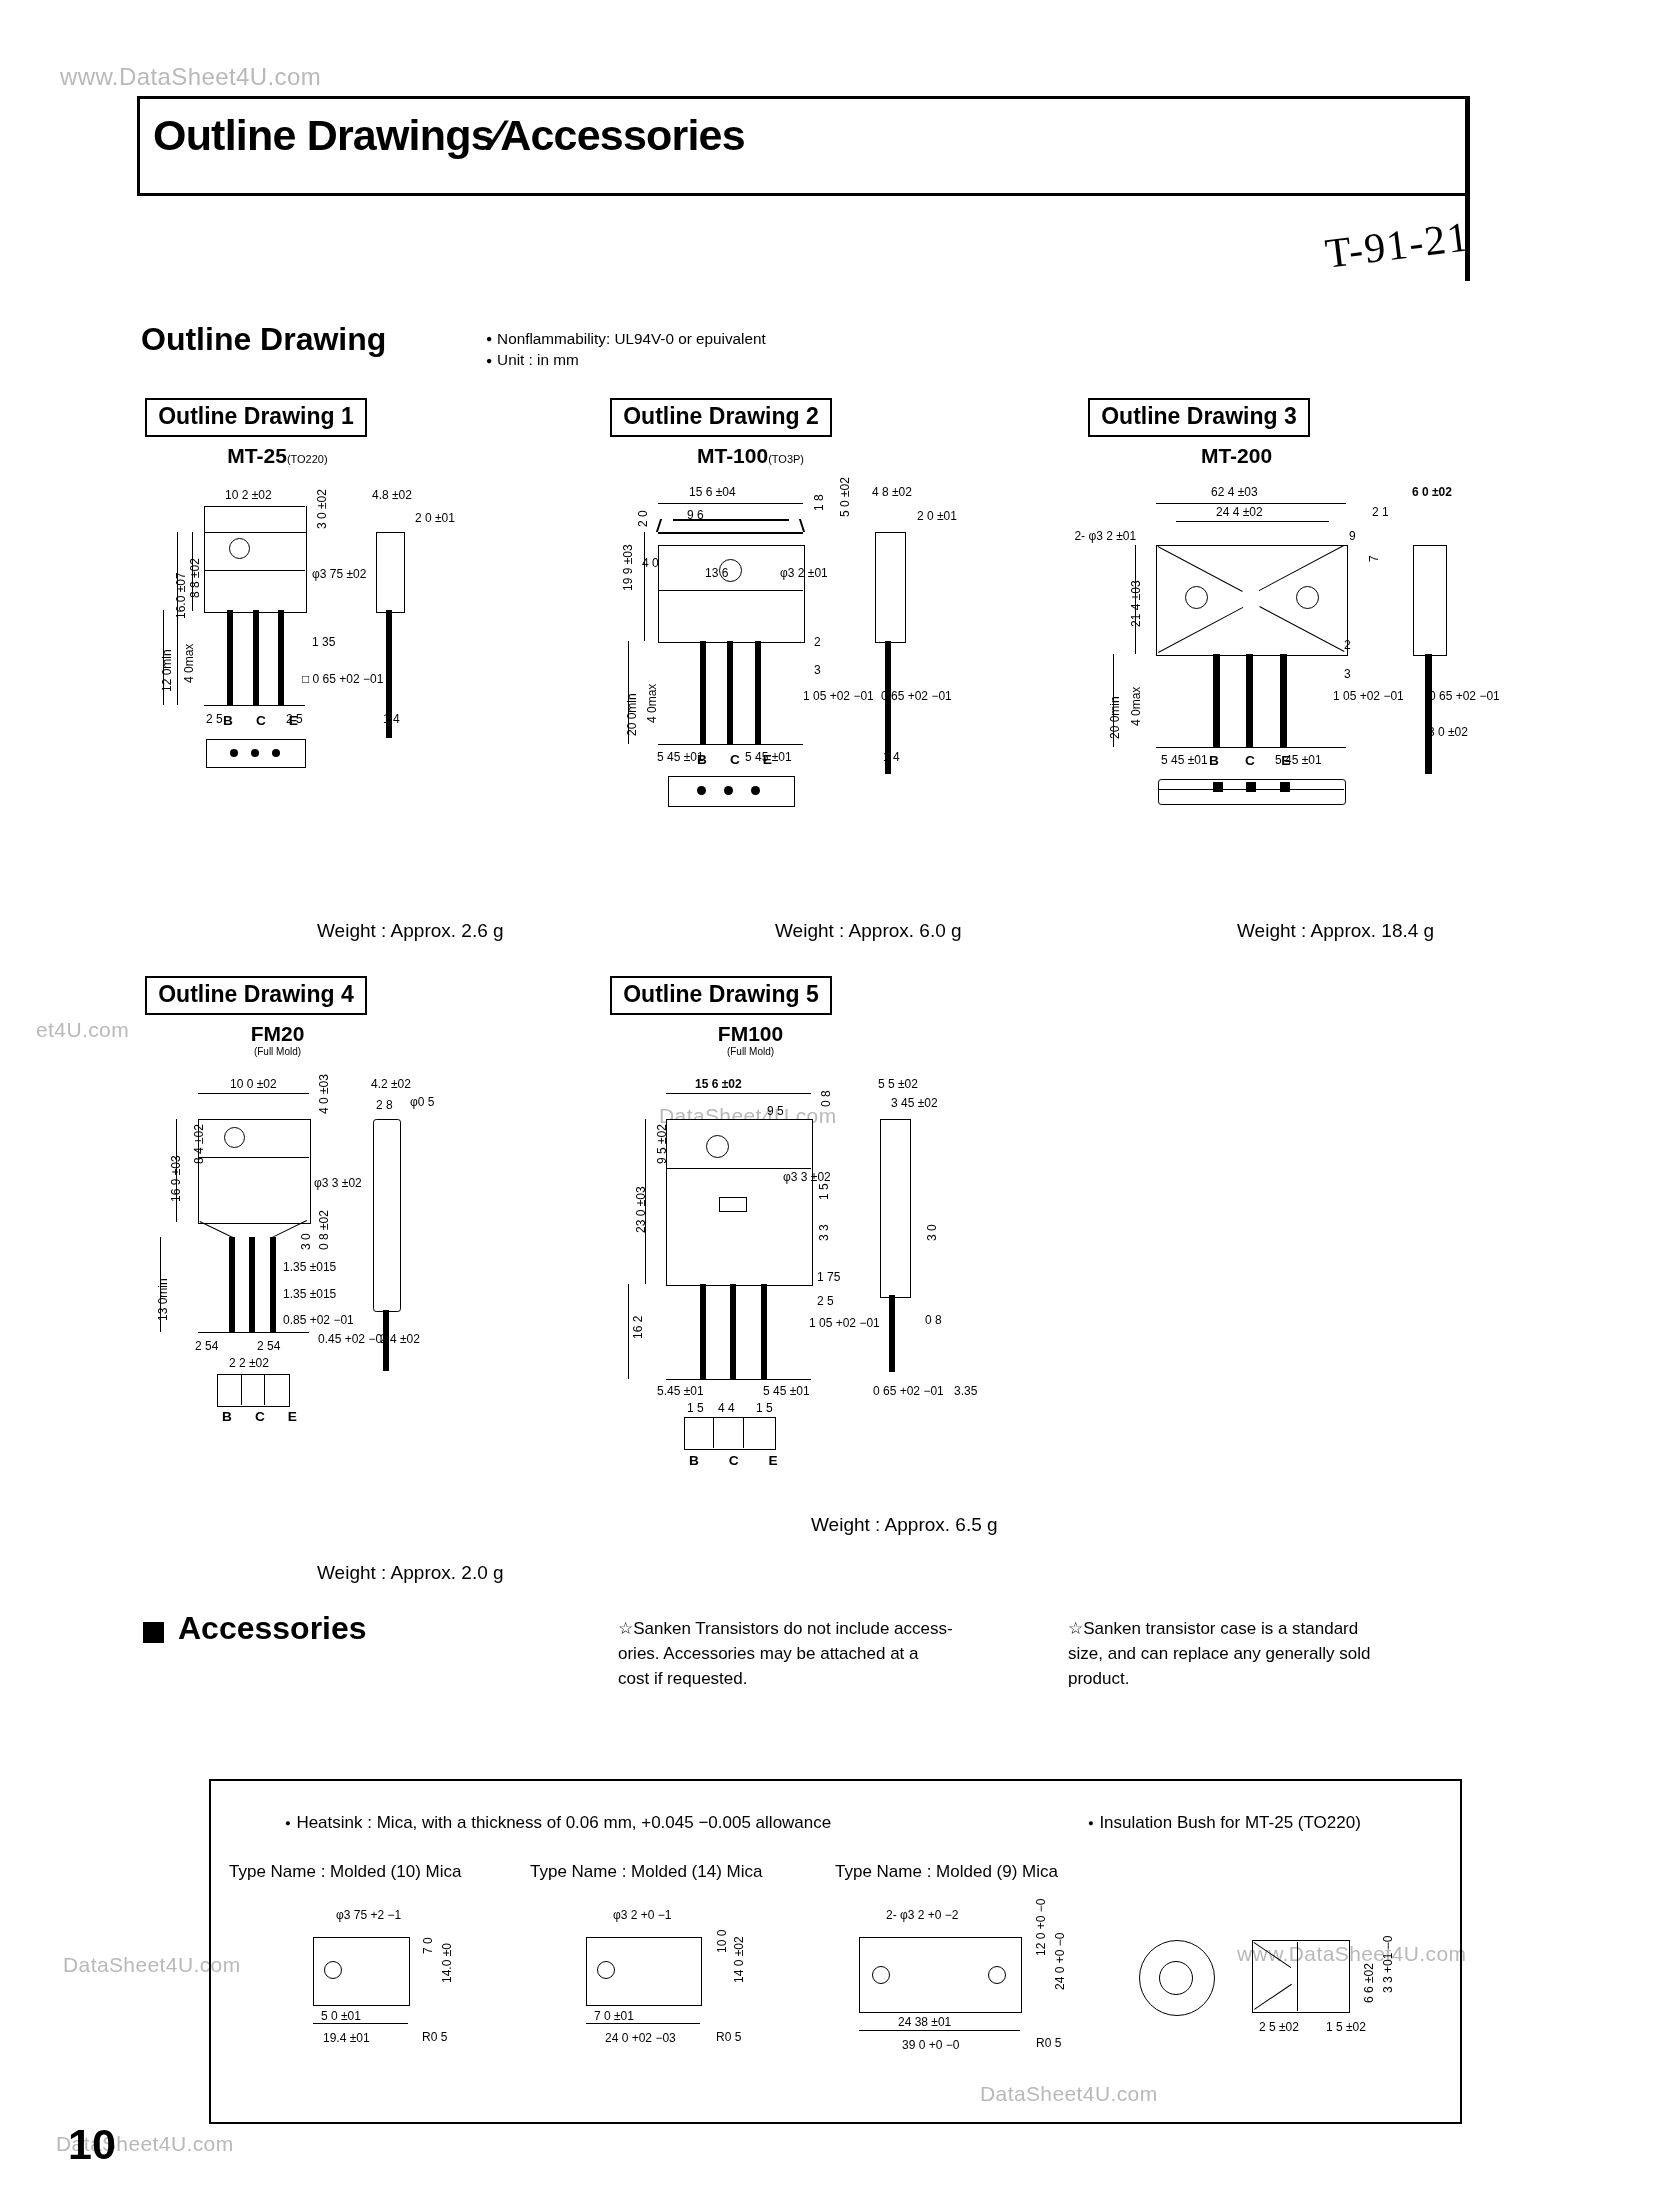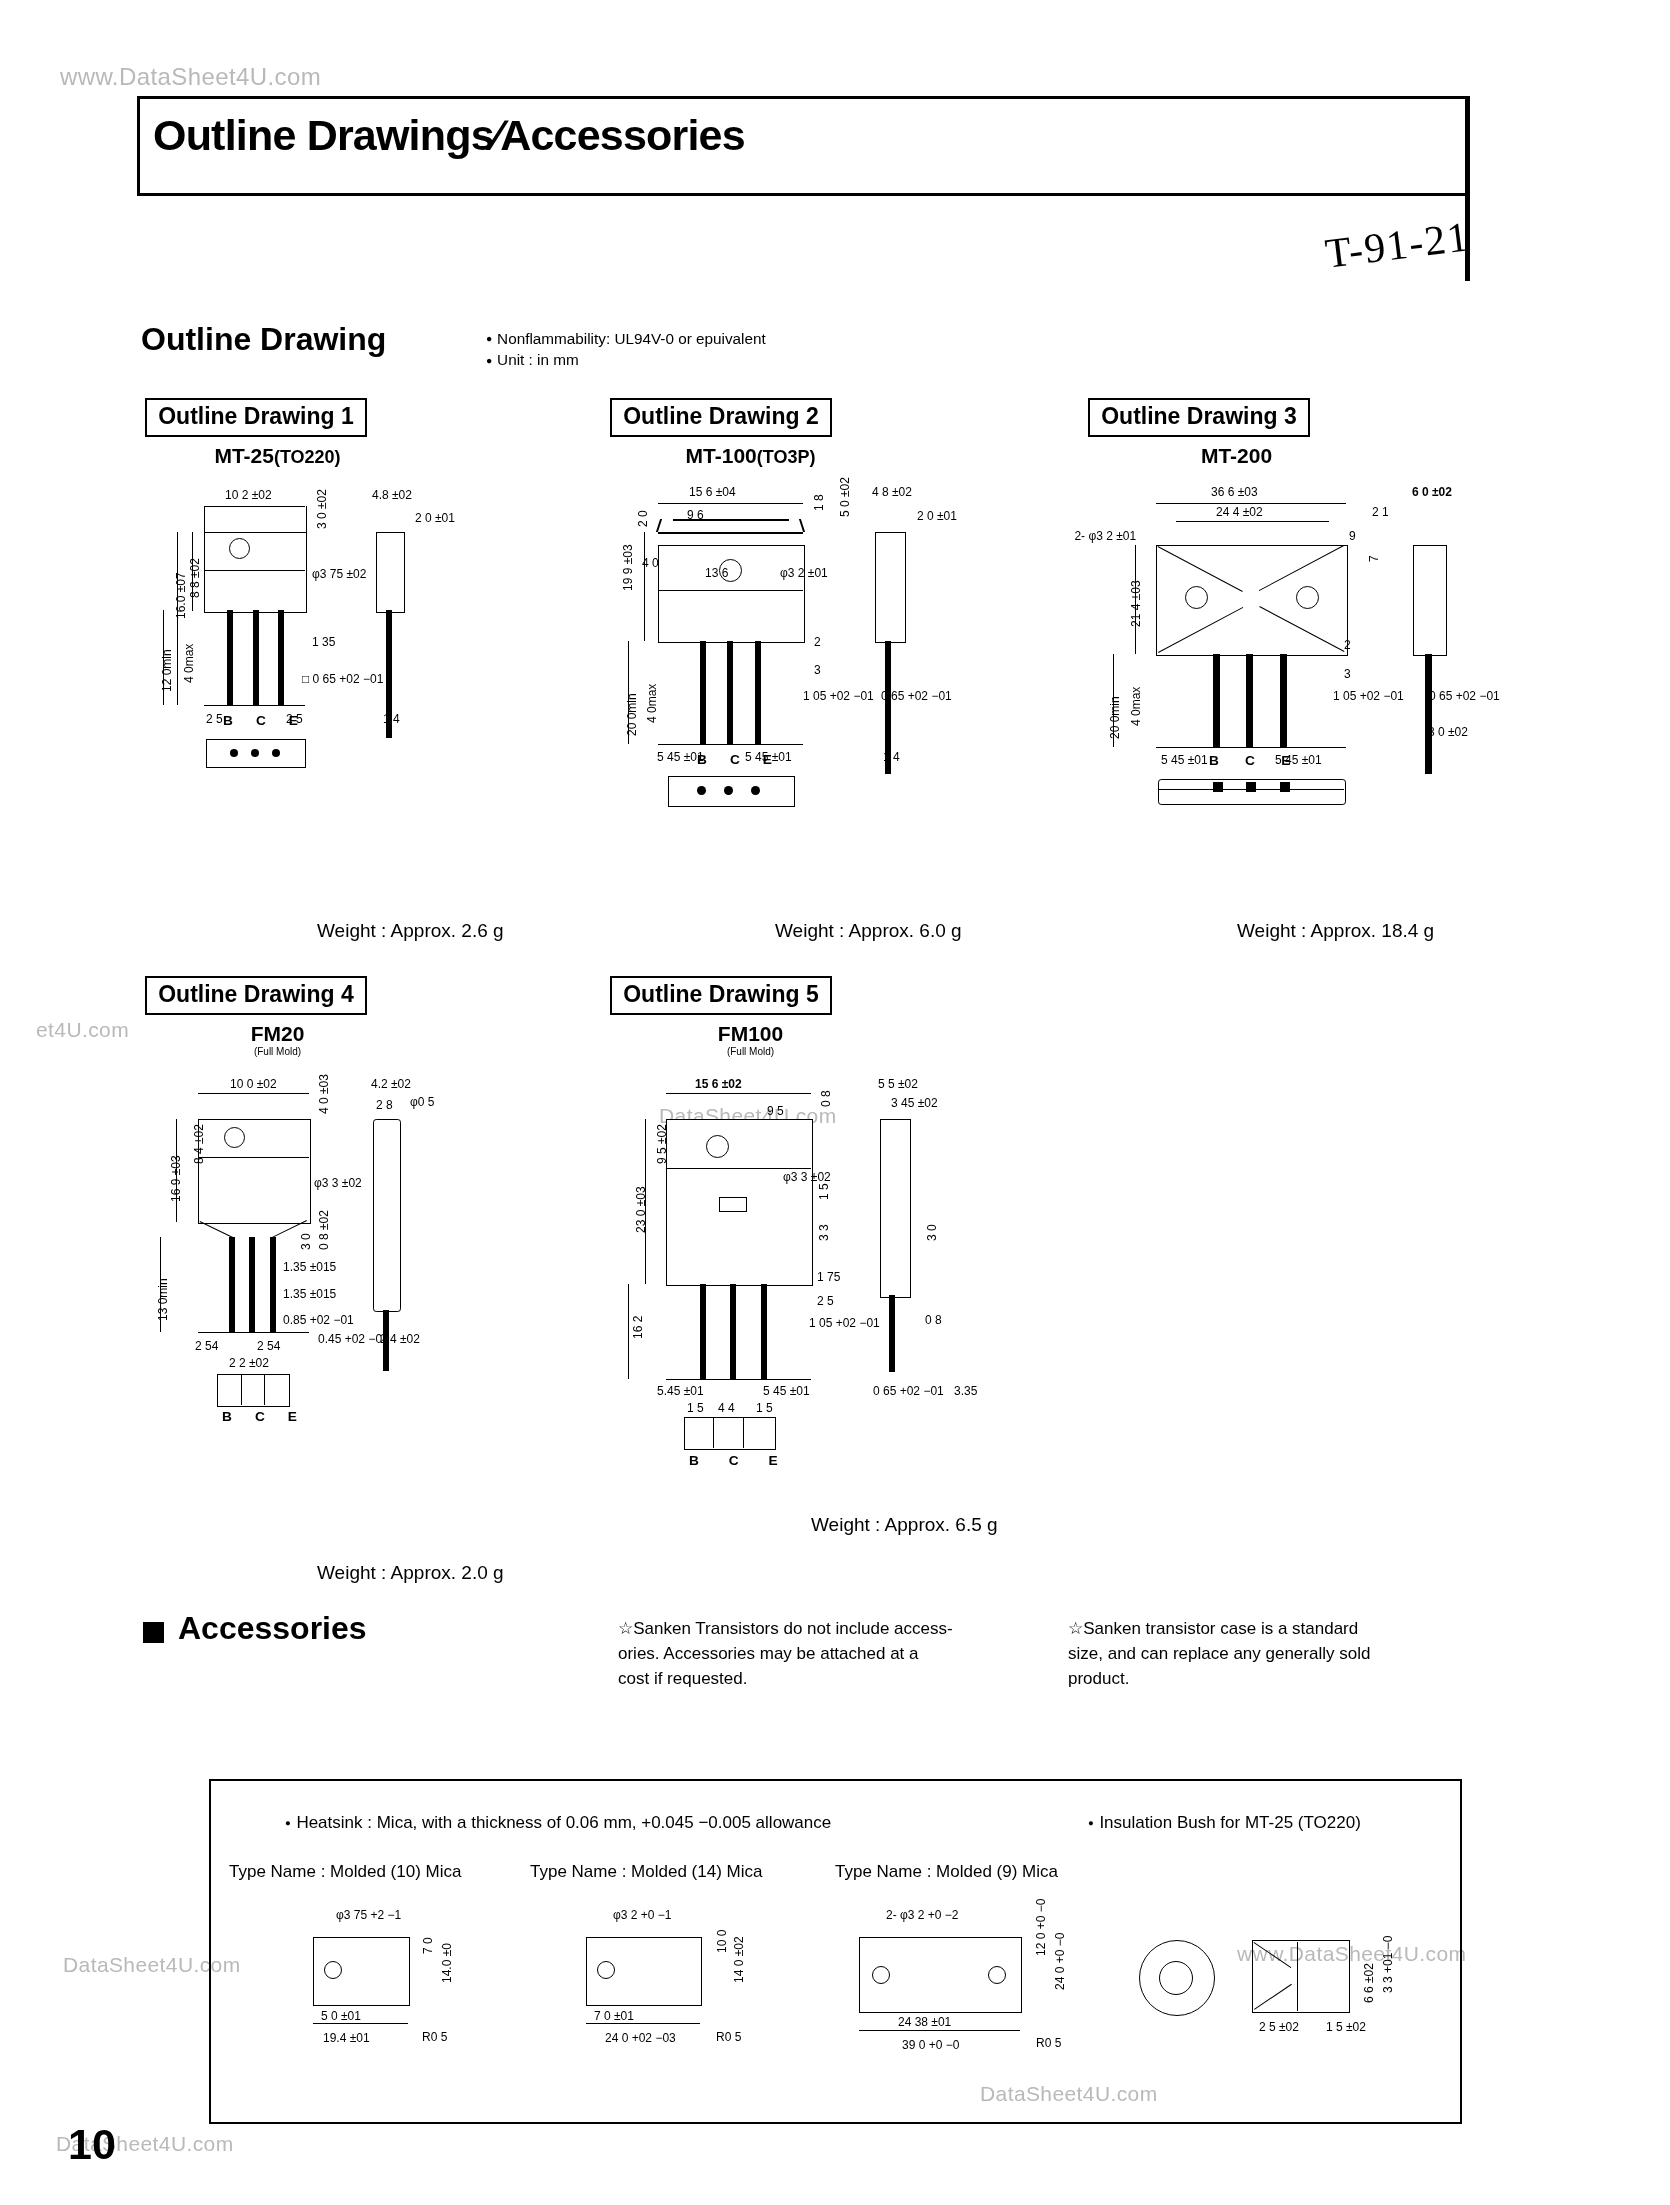--- a/index.html
+++ b/index.html
@@ -35,21 +35,21 @@
   .bullet-list{position:absolute;font-size:15.3px;line-height:21px;}
   .bullet-list div:before{content:"\25CF";font-size:10.4px;margin-right:4.8px;vertical-align:1.6px;}
 
   
   .panel{position:absolute;}
   .panel-title{
     border:2.4px solid #000;display:inline-block;padding:3.2px 11.2px 4.8px 11.2px;
     font-size:23px;font-weight:bold;background:#fff;
   }
   .panel-sub{font-size:21px;font-weight:bold;text-align:center;margin-top:7.2px;}
-  .panel-sub small{font-size:18px;font-weight:bold;}
+  .panel-sub small{font-size:11px;font-weight:normal;}
   .panel-sub .fm-note{display:block;font-size:10px;font-weight:normal;}
   .weight{font-size:19px;}
 
   
   .dz{position:absolute;}             
   .ln{position:absolute;background:#000;}
   .hl{height:0.8px;}
   .vl{width:0.8px;}
   .lbl{position:absolute;font-size:12px;white-space:nowrap;}
   .lbl.v{transform-origin:0 0;transform:rotate(-90deg);}
@@ -228,21 +228,21 @@
     <div class="pin" style="left:145px;top:300px;width:9.6px;height:9.6px;"></div>
     <div class="pin" style="left:178px;top:300px;width:9.6px;height:9.6px;"></div>
     <div class="pin" style="left:212px;top:300px;width:9.6px;height:9.6px;"></div>
     <div class="body-shape" style="left:345px;top:63px;width:32px;height:109px;"></div>
     <div class="pin" style="left:357px;top:172px;width:7.2px;height:120px;"></div>
     <div class="ln hl" style="left:88px;top:21px;width:190px;"></div>
     <div class="ln hl" style="left:108px;top:39px;width:153px;"></div>
     <div class="ln vl" style="left:67px;top:63px;height:109px;"></div>
     <div class="ln vl" style="left:45px;top:172px;height:93px;"></div>
     <div class="ln hl" style="left:88px;top:265px;width:190px;"></div>
-    <div class="lbl" style="left:143px;top:3.2px;">36 6 ±03</div>
+    <div class="lbl" style="left:143px;top:3.2px;">62 4 ±03</div>
     <div class="lbl" style="left:344px;top:3.2px;font-weight:bold;">6 0 ±02</div>
     <div class="lbl" style="left:148px;top:22.5px;">24 4 ±02</div>
     <div class="lbl" style="left:304px;top:22.5px;">2 1</div>
     <div class="lbl" style="left:6.4px;top:47px;">2- φ3 2 ±01</div>
     <div class="lbl" style="left:281px;top:47px;">9</div>
     <div class="lbl v" style="left:299px;top:80px;">7</div>
     <div class="lbl v" style="left:61px;top:145px;">21 4 ±03</div>
     <div class="lbl v" style="left:40px;top:257px;">20 0min</div>
     <div class="lbl v" style="left:61px;top:244px;">4 0max</div>
     <div class="lbl" style="left:276px;top:156px;">2</div>

